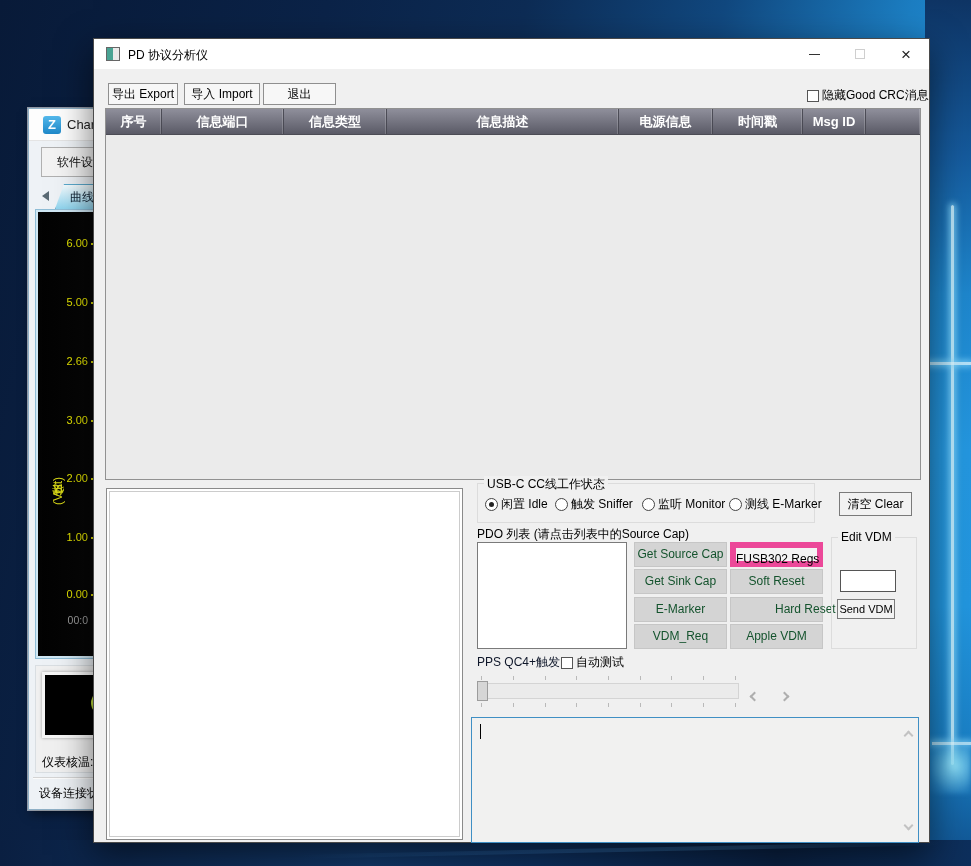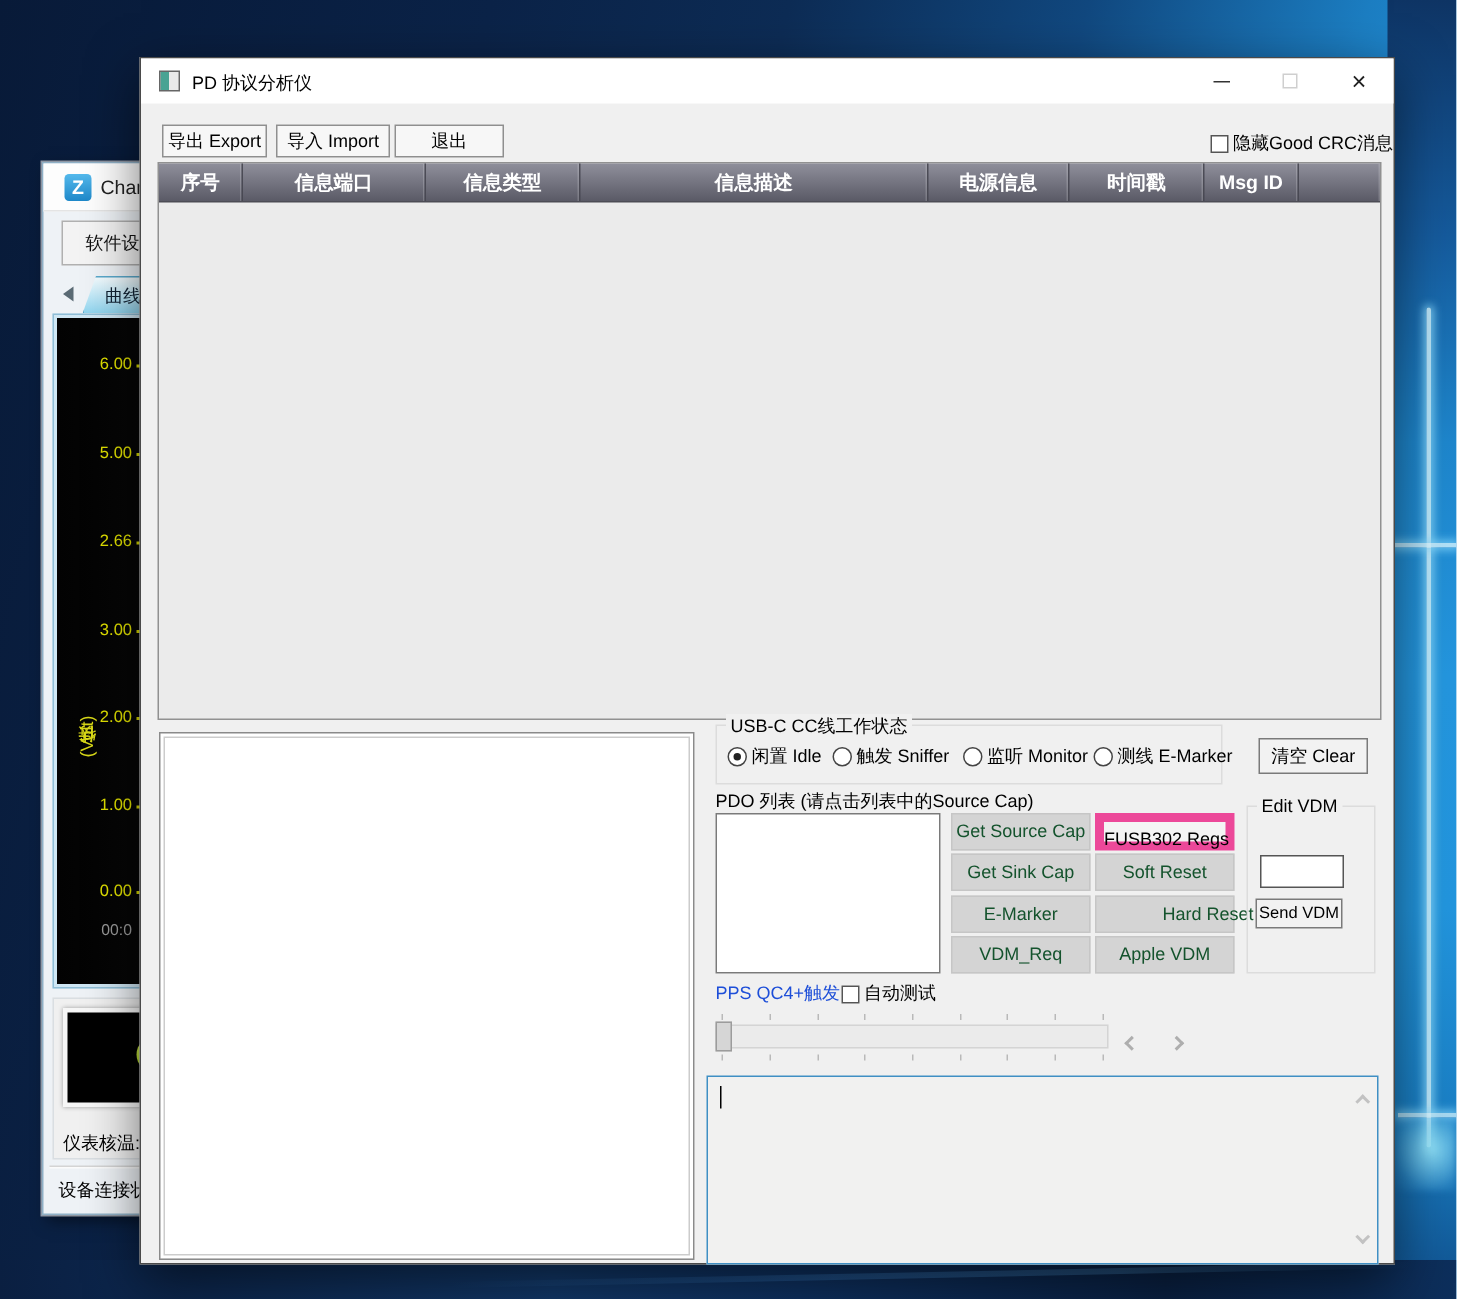--- a/index.html
+++ b/index.html
@@ -103,21 +103,21 @@
 
   .gbtn { position:absolute; width:93px; height:25px; font-size:12px; text-align:center; line-height:23px; white-space:nowrap; }
   .gbtn.dis { background:#d4d4d4; color:#14532d; border:1px solid #c6c6c6; }
   .gbtn.en { background:#f4f4f4; color:#000; border:6px solid #ec4899; }
 
   .vdm-grp { left:737px; top:498px; width:86px; height:112px; }
   .vdm-input { position:absolute; left:8px; top:32px; width:56px; height:22px; background:#fff; border:1px solid #555; font-size:12px; padding:0 3px; }
   .vdm-send { position:absolute; left:5px; top:61px; width:58px; height:20px; background:#f2f2f2; border:1px solid #7a7a7a;
     font-size:11px; text-align:center; line-height:18px; }
 
-  .pps-label { position:absolute; left:383px; top:615px; font-size:12px; color:#1d4ed8; white-space:nowrap; }
+  .pps-label { position:absolute; left:383px; top:615px; font-size:12px; color:#0f172a; white-space:nowrap; }
   .auto-wrap { position:absolute; left:467px; top:615px; display:flex; align-items:center; }
   .auto-label { font-size:12px; margin-left:3px; white-space:nowrap; }
 
   .slider { position:absolute; left:383px; top:635px; width:262px; height:34px; }
   .groove { position:absolute; left:0; top:9px; width:262px; height:16px; background:#ebebeb; border:1px solid #d4d4d4; }
   .handle { position:absolute; left:0; top:7px; width:11px; height:20px; background:#d6d6d6; border:1px solid #9c9c9c; }
   .tick { position:absolute; width:1px; height:4px; background:#b9b9b9; }
 
   .chev { display:inline-block; width:7px; height:7px; border-left:2px solid #aeaeae; border-top:2px solid #aeaeae; }
   .chev.left  { transform:rotate(-45deg); }

